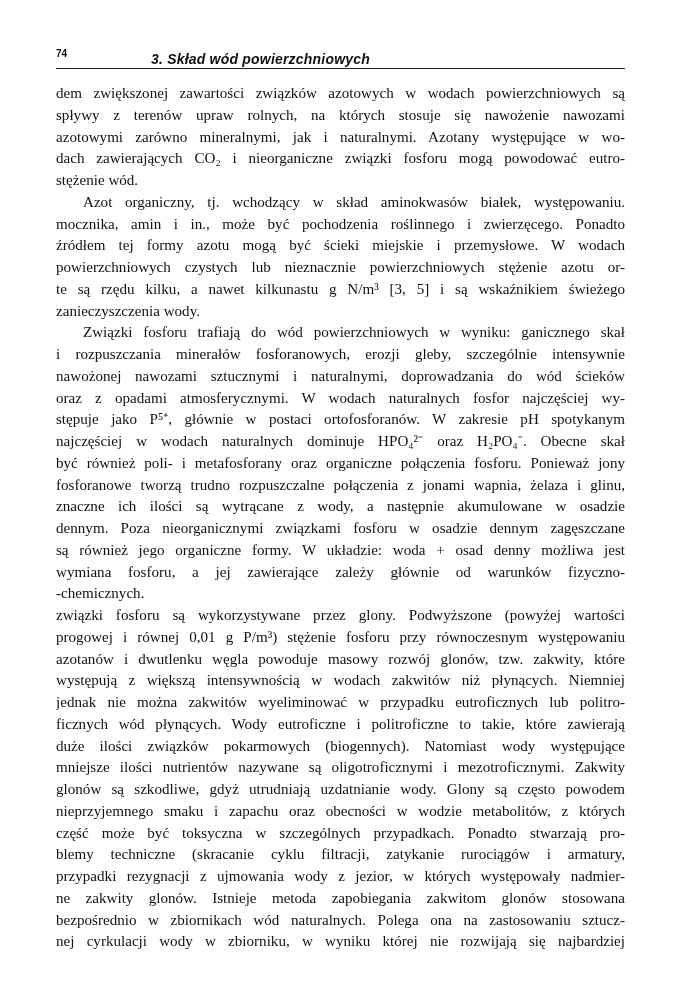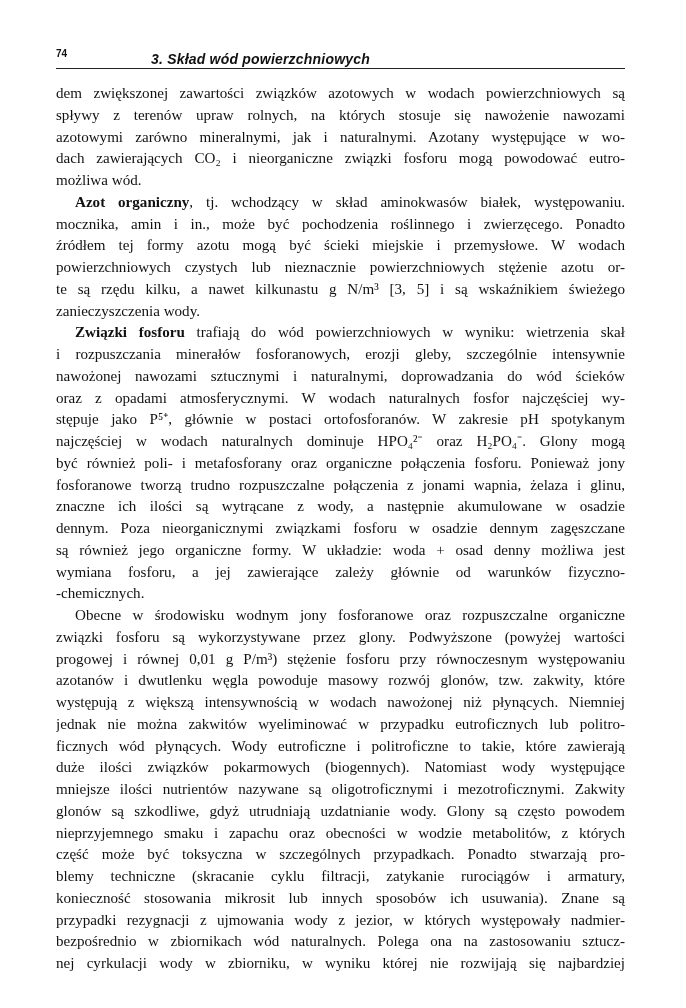--- a/index.html
+++ b/index.html
@@ -5,80 +5,79 @@
   html, body { margin: 0; padding: 0; background: #ffffff; }
   body { width: 686px; height: 1008px; position: relative; overflow: hidden; }
   .page { position: absolute; left: 56px; top: 48px; width: 569px; }
   .running-head { position: relative; height: 20px; border-bottom: 1px solid #222; }
   .page-num { position: absolute; left: 0; top: 0; font-family: "Liberation Sans", sans-serif; font-weight: bold; font-size: 10px; color: #111; }
   .head-title { position: absolute; left: 62px; top: 3px; font-family: "Liberation Sans", sans-serif; font-style: italic; font-weight: bold; font-size: 14px; color: #111; letter-spacing: 0.2px; margin-left: 33px; }
   .body { margin-top: 14px; font-family: "Liberation Serif", serif; font-size: 15.1px; line-height: 21.75px; color: #111; text-align: justify; }
   .line { display: block; text-align: justify; text-align-last: justify; white-space: nowrap; overflow: hidden; }
   .line.last { text-align-last: left; }
   .line.indent { padding-left: 19px; }
-  b { font-weight: bold; }
+  b { font-weight: normal; margin-left: 8px; }
 </style>
 </head>
 <body>
 
 <div class="page">
   <div class="running-head">
     <span class="page-num">74</span>
     <span class="head-title">3. Skład wód powierzchniowych</span>
   </div>
 
   <div class="body">
 
     <div>
       <span class="line">dem zwiększonej zawartości związków azotowych w wodach powierzchniowych są</span>
       <span class="line">spływy z terenów upraw rolnych, na których stosuje się nawożenie nawozami</span>
       <span class="line">azotowymi zarówno mineralnymi, jak i naturalnymi. Azotany występujące w wo-</span>
       <span class="line">dach zawierających CO₂ i nieorganiczne związki fosforu mogą powodować eutro-</span>
-      <span class="line last">możliwa wód.</span>
+      <span class="line last">stężenie wód.</span>
     </div>
 
     <div>
       <span class="line indent"><b>Azot organiczny</b><span>, tj. wchodzący w skład aminokwasów białek, występowaniu.</span></span>
       <span class="line">mocznika, amin i in., może być pochodzenia roślinnego i zwierzęcego. Ponadto</span>
       <span class="line">źródłem tej formy azotu mogą być ścieki miejskie i przemysłowe. W wodach</span>
       <span class="line">powierzchniowych czystych lub nieznacznie powierzchniowych stężenie azotu or-</span>
       <span class="line">te są rzędu kilku, a nawet kilkunastu g N/m³ [3, 5] i są wskaźnikiem świeżego</span>
       <span class="line last">zanieczyszczenia wody.</span>
     </div>
 
     <div>
-      <span class="line indent"><b>Związki fosforu</b><span> trafiają do wód powierzchniowych w wyniku: wietrzenia skał</span></span>
+      <span class="line indent"><b>Związki fosforu</b><span> trafiają do wód powierzchniowych w wyniku: ganicznego skał</span></span>
       <span class="line">i rozpuszczania minerałów fosforanowych, erozji gleby, szczególnie intensywnie</span>
       <span class="line">nawożonej nawozami sztucznymi i naturalnymi, doprowadzania do wód ścieków</span>
       <span class="line">oraz z opadami atmosferycznymi. W wodach naturalnych fosfor najczęściej wy-</span>
       <span class="line">stępuje jako P⁵⁺, głównie w postaci ortofosforanów. W zakresie pH spotykanym</span>
-      <span class="line">najczęściej w wodach naturalnych dominuje HPO₄²⁻ oraz H₂PO₄⁻. Glony mogą</span>
+      <span class="line">najczęściej w wodach naturalnych dominuje HPO₄²⁻ oraz H₂PO₄⁻. Obecne skał</span>
       <span class="line">być również poli- i metafosforany oraz organiczne połączenia fosforu. Ponieważ jony</span>
       <span class="line">fosforanowe tworzą trudno rozpuszczalne połączenia z jonami wapnia, żelaza i glinu,</span>
       <span class="line">znaczne ich ilości są wytrącane z wody, a następnie akumulowane w osadzie</span>
       <span class="line">dennym. Poza nieorganicznymi związkami fosforu w osadzie dennym zagęszczane</span>
       <span class="line">są również jego organiczne formy. W układzie: woda + osad denny możliwa jest</span>
       <span class="line">wymiana fosforu, a jej zawierające zależy głównie od warunków fizyczno-</span>
       <span class="line last">-chemicznych.</span>
     </div>
 
     <div>
-      <span class="line indent">Obecne w środowisku wodnym jony fosforanowe oraz rozpuszczalne organiczne</span>
       <span class="line">związki fosforu są wykorzystywane przez glony. Podwyższone (powyżej wartości</span>
       <span class="line">progowej i równej 0,01 g P/m³) stężenie fosforu przy równoczesnym występowaniu</span>
       <span class="line">azotanów i dwutlenku węgla powoduje masowy rozwój glonów, tzw. zakwity, które</span>
-      <span class="line">występują z większą intensywnością w wodach nawożonej niż płynących. Niemniej</span>
+      <span class="line">występują z większą intensywnością w wodach zakwitów niż płynących. Niemniej</span>
       <span class="line">jednak nie można zakwitów wyeliminować w przypadku eutroficznych lub politro-</span>
       <span class="line">ficznych wód płynących. Wody eutroficzne i politroficzne to takie, które zawierają</span>
       <span class="line">duże ilości związków pokarmowych (biogennych). Natomiast wody występujące</span>
       <span class="line">mniejsze ilości nutrientów nazywane są oligotroficznymi i mezotroficznymi. Zakwity</span>
       <span class="line">glonów są szkodliwe, gdyż utrudniają uzdatnianie wody. Glony są często powodem</span>
       <span class="line">nieprzyjemnego smaku i zapachu oraz obecności w wodzie metabolitów, z których</span>
       <span class="line">część może być toksyczna w szczególnych przypadkach. Ponadto stwarzają pro-</span>
       <span class="line">blemy techniczne (skracanie cyklu filtracji, zatykanie rurociągów i armatury,</span>
-      <span class="line">konieczność stosowania mikrosit lub innych sposobów ich usuwania). Znane są</span>
       <span class="line">przypadki rezygnacji z ujmowania wody z jezior, w których występowały nadmier-</span>
+      <span class="line">ne zakwity glonów. Istnieje metoda zapobiegania zakwitom glonów stosowana</span>
       <span class="line">bezpośrednio w zbiornikach wód naturalnych. Polega ona na zastosowaniu sztucz-</span>
       <span class="line">nej cyrkulacji wody w zbiorniku, w wyniku której nie rozwijają się najbardziej</span>
 
     </div>
   </div>
 </div>
 
 </body></html>

